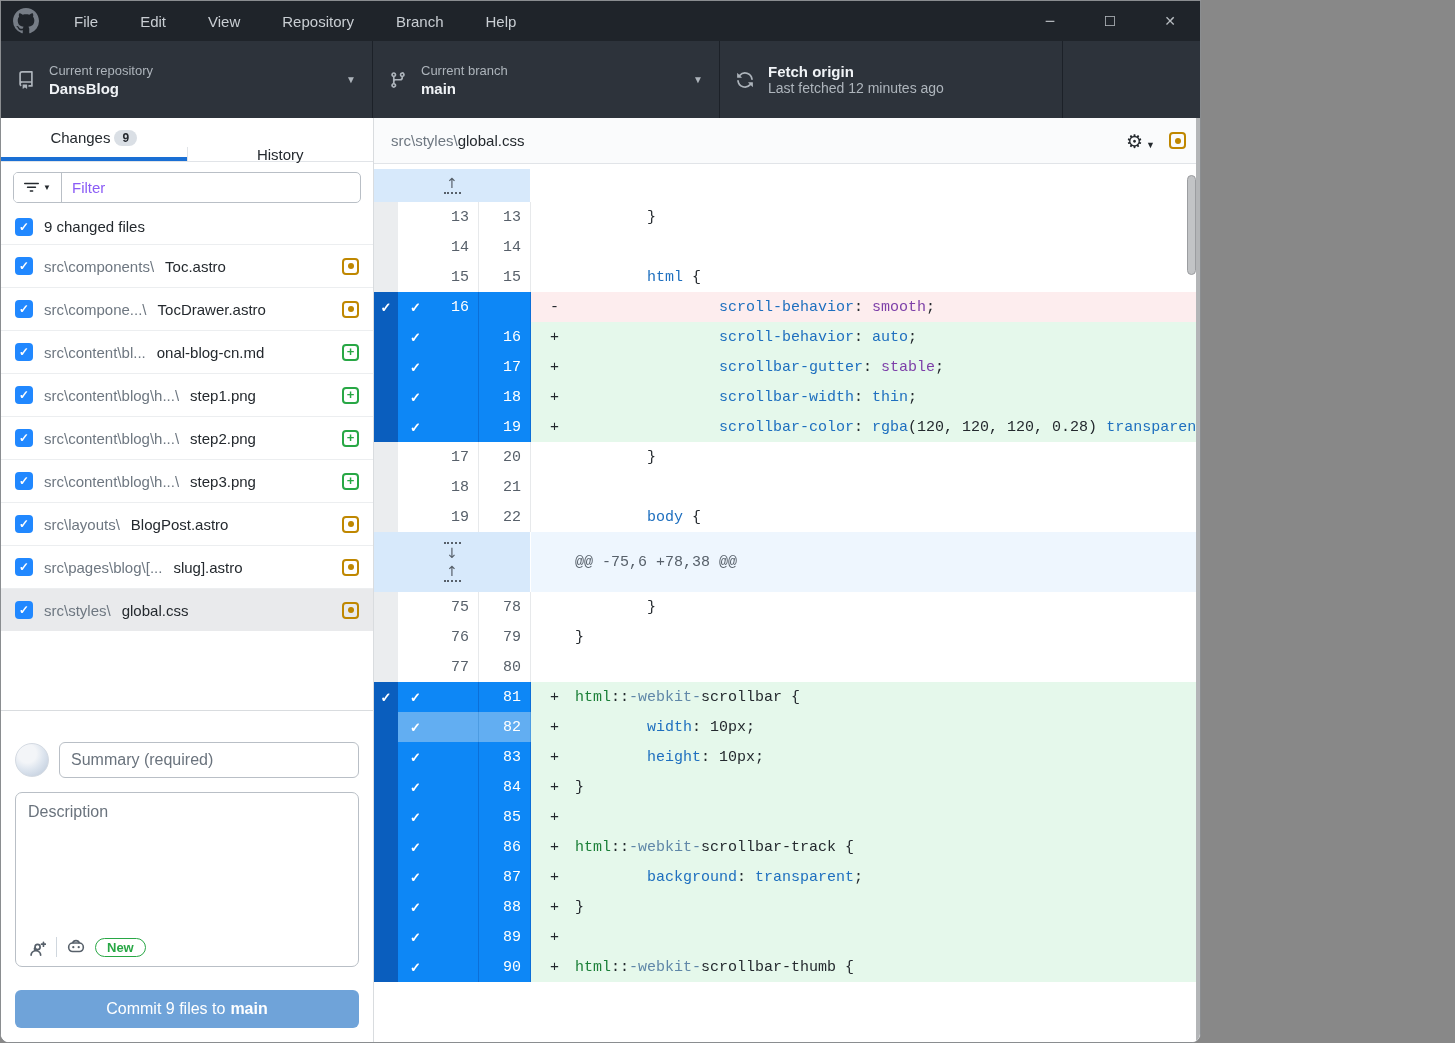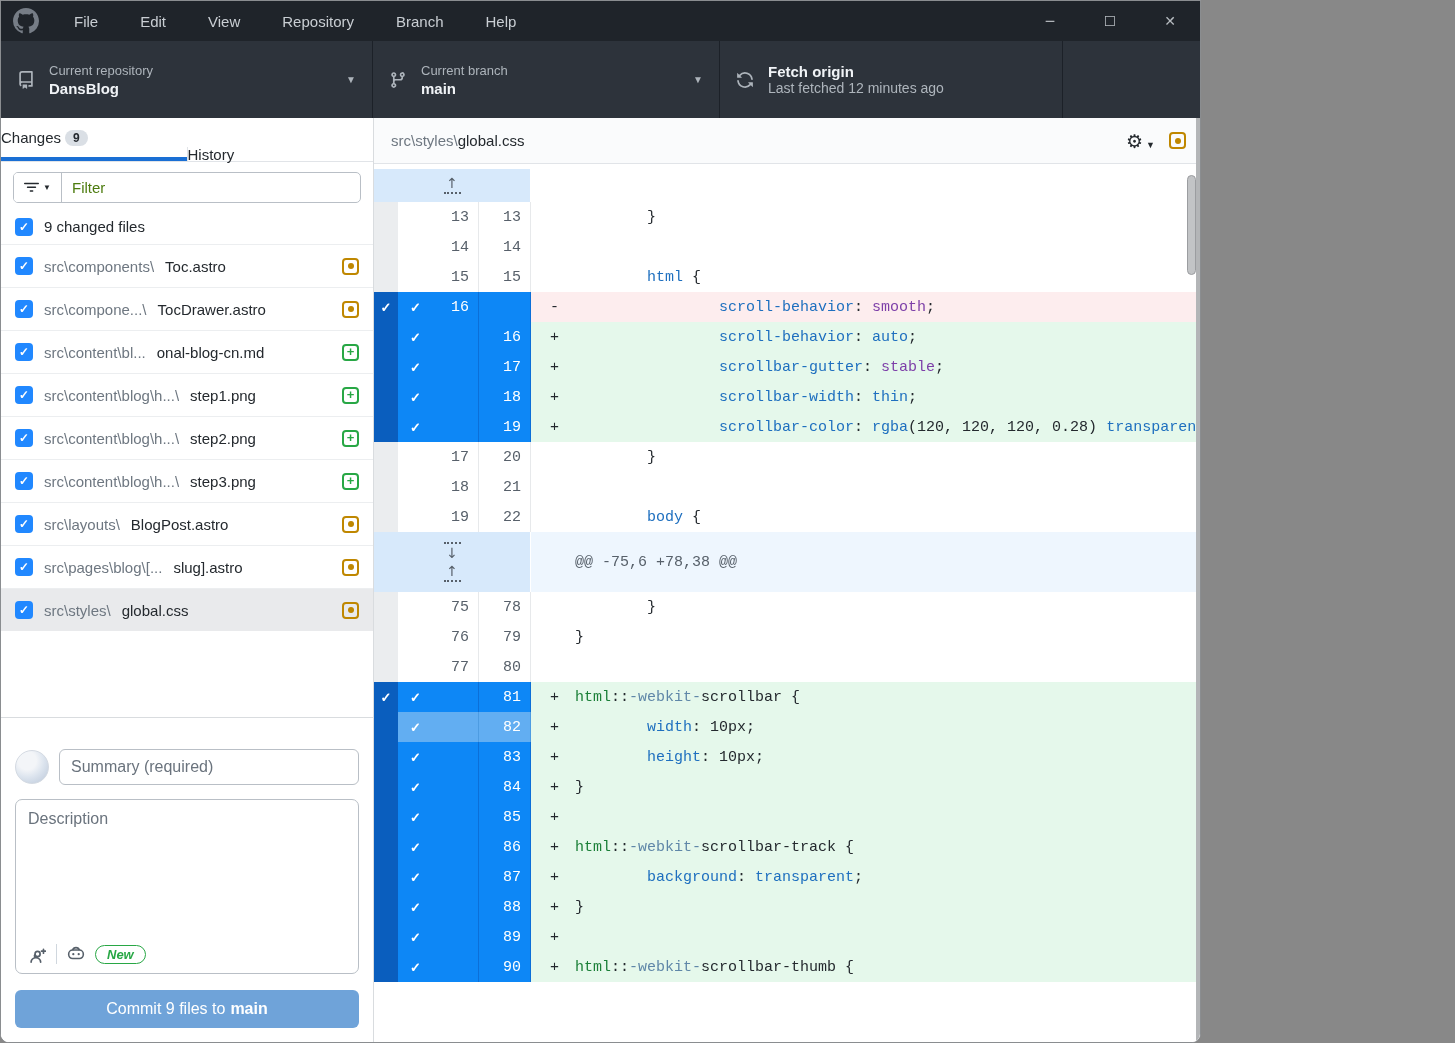--- a/index.html
+++ b/index.html
@@ -29,30 +29,30 @@
   .sec-fetch .tb-title { color:#f0f3f6; font-size:15px; font-weight:700; }
   .sec-fetch .tb-sub { color:#aeb5bc; font-size:14px; font-weight:400; }
   .tb-rest { flex:1; }
 
   
   .main { flex:1; display:flex; min-height:0; }
 
   
   .sidebar { width:373px; flex:0 0 373px; border-right:1px solid #d9dcdf; display:flex; flex-direction:column; background:#fff; }
   .tabs { height:44px; display:flex; flex:0 0 44px; border-bottom:1px solid #e1e4e8; }
-  .tab { flex:1; display:flex; align-items:center; gap:4px; font-size:15px; color:#24292e; position:relative; background:#fff; }
+  .tab { flex:1; display:flex; align-items:center; justify-content:center; gap:4px; font-size:15px; color:#24292e; position:relative; background:#fff; }
   .tab.active { border-bottom:4px solid #1a6fd4; font-weight:400; }
   .tab + .tab { border-left:1px solid #e1e4e8;margin-top:29px; }
   .badge { background:#dadfe5; color:#24292e; font-size:12px; font-weight:700; border-radius:9px; padding:1px 8px; }
   .filter-row { padding:10px 12px; flex:0 0 51px; }
   .filter-box { display:flex; height:31px; border:1px solid #b9bfc6; border-radius:5px; overflow:hidden; }
   .filter-btn { width:48px; display:flex; align-items:center; justify-content:center; gap:4px; border-right:1px solid #b9bfc6; background:#fff; color:#24292e; }
   .filter-btn svg { width:15px; height:15px; }
   .filter-btn .fb-caret { font-size:8px; color:#24292e; }
-  .filter-input { flex:1; display:flex; align-items:center; padding:0 10px; color:#4d7c0f; font-size:15px; }
+  .filter-input { flex:1; display:flex; align-items:center; padding:0 10px; color:#8b5cf6; font-size:15px; }
   .changed-row { display:flex; align-items:center; gap:11px; padding:4px 14px 8px 14px; font-size:15px; color:#24292e; flex:0 0 31px; }
   .cb { width:18px; height:18px; flex:0 0 18px; background:#2188ff; border-radius:4px; color:#fff;
         display:flex; align-items:center; justify-content:center; font-size:12px; font-weight:700; }
   .file-list { flex:0 0 auto; }
   .file-row { display:flex; align-items:center; gap:11px; padding:0 14px; height:43px; border-top:1px solid #eceef0; font-size:15px; }
   .file-row.selected { background:#e9eaec; }
   .fpath { color:#6e7781; white-space:nowrap; overflow:hidden; }
   .fname { color:#24292e; white-space:nowrap; }
   .fgrow { flex:1; }
   .fstatus { width:17px; height:17px; flex:0 0 17px; border:2px solid; border-radius:4px; display:flex; align-items:center; justify-content:center; }
@@ -62,25 +62,25 @@
   .fstatus.added::after { content:"+"; margin-top:-1px; }
   .side-spacer { flex:1; }
 
   
   .commit { border-top:1px solid #d9dcdf; padding:12px 14px 14px 14px; flex:0 0 307px; background:#fff; }
   .sum-row { display:flex; align-items:center; gap:10px;margin-top:19px; }
   .avatar { width:34px; height:34px; border-radius:50%; flex:0 0 34px;
             background:radial-gradient(circle at 35% 30%, #f3f5f8 0 30%, #dce4ee 55%, #b9c6d8 100%); border:1px solid #d4dae2; }
   .sum-input { flex:1; height:36px; border:1px solid #b9bfc6; border-radius:6px; display:flex; align-items:center; padding:0 11px; color:#6a737d; font-size:16px; background:#fff; }
   .desc-box { margin-top:14px; height:175px; border:1px solid #b9bfc6; border-radius:7px; position:relative; padding:10px 12px; color:#6a737d; font-size:16px; background:#fff; }
-  .desc-tools { position:absolute; left:12px; bottom:9px; display:flex; align-items:center; gap:10px;font-style:italic; }
+  .desc-tools { position:absolute; left:12px; bottom:9px; display:flex; align-items:center; gap:10px; }
   .desc-tools .ticon2 { width:18px; height:18px; color:#57606a; }
   .vdiv { width:1px; height:20px; background:#d0d7de; }
   .new-badge { border:1.5px solid #28a745; color:#28a745; font-size:13px; font-weight:700; padding:1px 11px; border-radius:999px; }
-  .commit-btn { margin-top:16px; width:100%; height:38px; background:#6fa3d9; border:none; border-radius:6px;
+  .commit-btn { margin-top:23px; width:100%; height:38px; background:#6fa3d9; border:none; border-radius:6px;
                 color:#fff; font-size:16px; font-family:"Liberation Sans", sans-serif; display:flex; align-items:center; justify-content:center; gap:5px; }
   .commit-btn b { font-weight:700; }
 
   
   .diff { flex:1; display:flex; flex-direction:column; min-width:0; position:relative; background:#fff; }
   .diff-header { height:46px; flex:0 0 46px; background:#fafbfc; border-bottom:1px solid #e1e4e8;
                  display:flex; align-items:center; padding:0 14px 0 17px; font-size:15px; }
   .dh-actions { margin-left:auto; display:flex; align-items:center; gap:14px; }
   .gear { font-size:19px; color:#24292e; font-family:"DejaVu Sans", sans-serif; }
   .gear-caret { font-size:9px; color:#24292e; margin-left:3px; }

